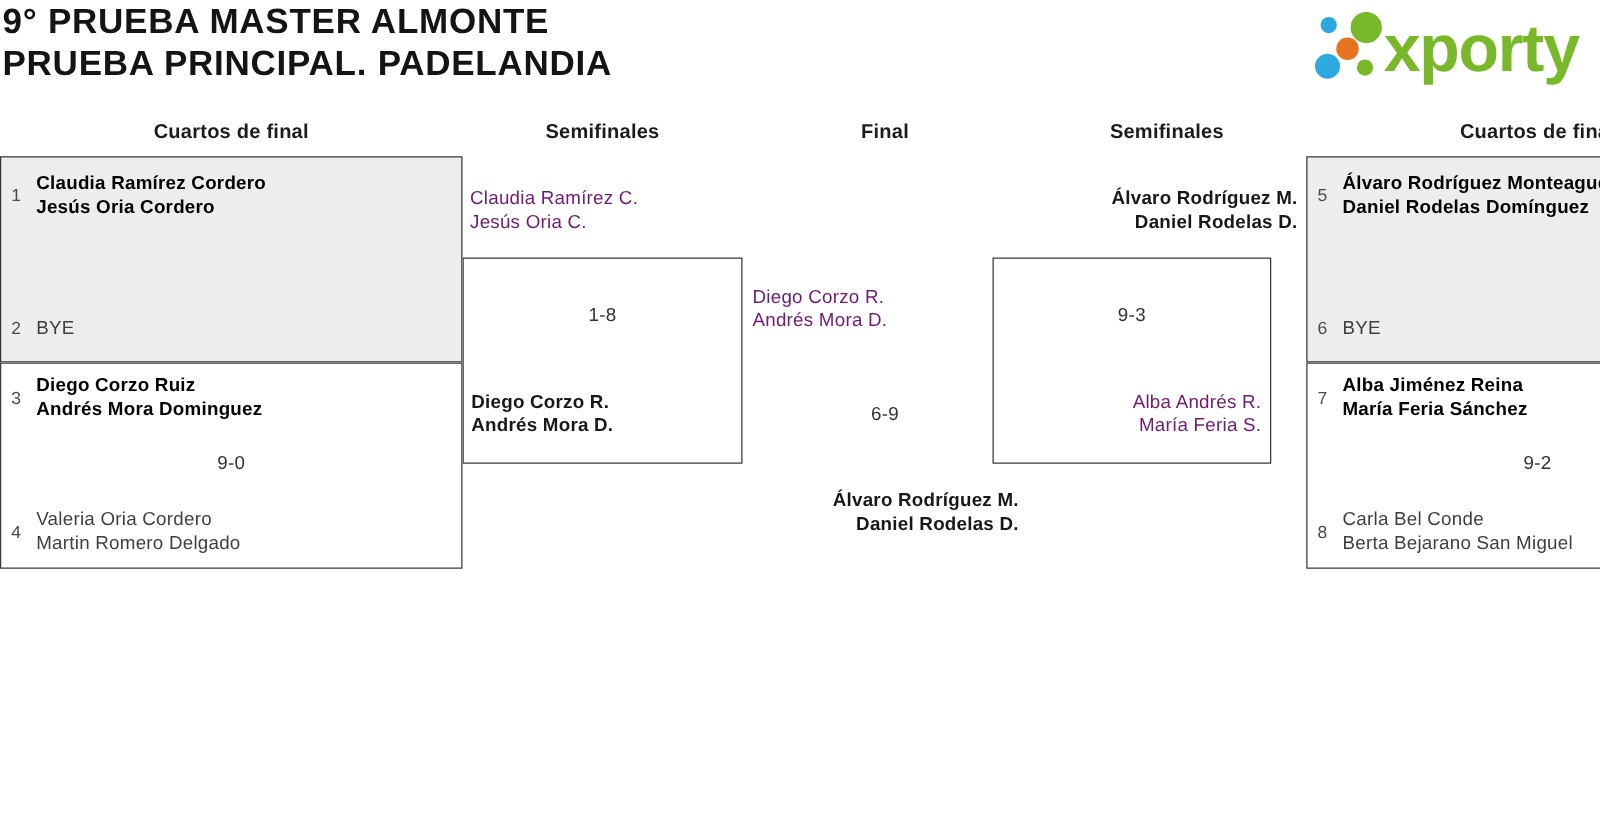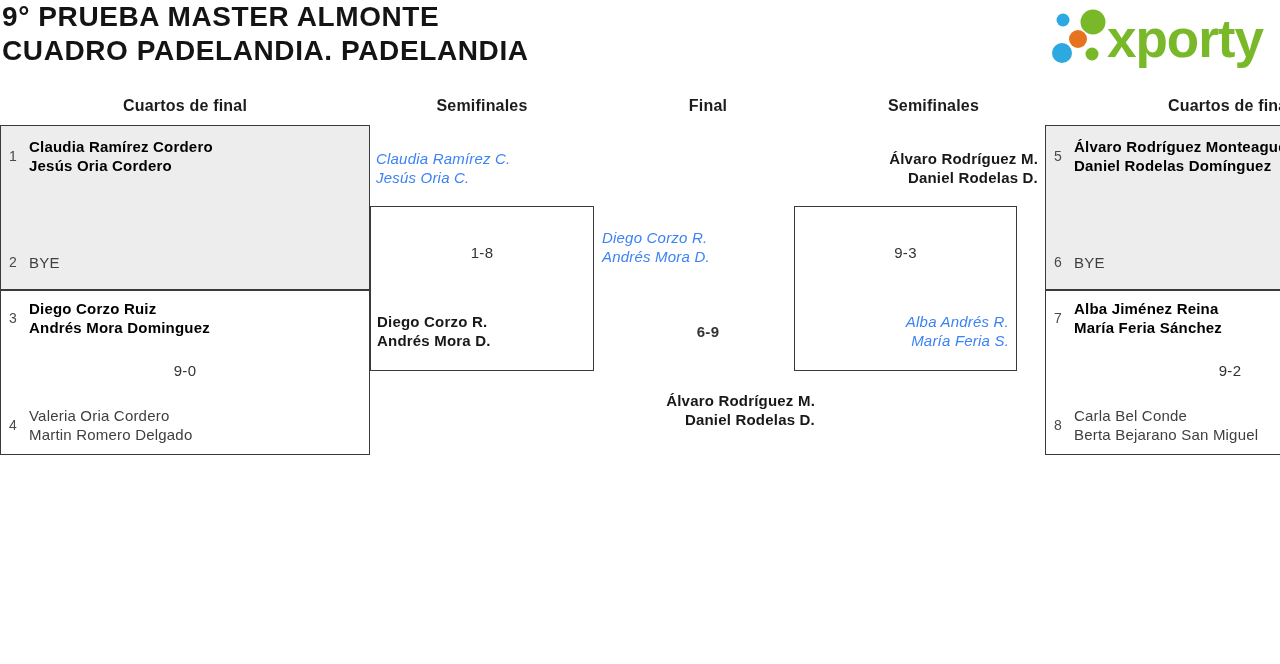--- a/index.html
+++ b/index.html
@@ -86,40 +86,39 @@
     letter-spacing: 0.3px;
   }
 
   .float-team {
     font-size: 15px;
     line-height: 19px;
     letter-spacing: 0.2px;
     white-space: nowrap;
   }
   .float-team.bold { font-weight: 700; color: #181818; }
-  .float-team.reg  { font-weight: 400; color: #3b82f6; font-style: italic; }
+  .float-team.reg  { font-weight: 400; color: #701a75; }
   .align-right { text-align: right; }
 
   .final-score {
     text-align: center;
     font-size: 15px;
     line-height: 19px;
     color: #333333;
     letter-spacing: 0.3px;
-    font-weight: bold;
   }
 </style>
 </head>
 <body>
 
 <div id="canvas">
 
   <div class="abs page-title">
     <div>9° PRUEBA MASTER ALMONTE</div>
-    <div>CUADRO PADELANDIA. PADELANDIA</div>
+    <div>PRUEBA PRINCIPAL. PADELANDIA</div>
   </div>
 
   <svg class="abs" style="left:1045px; top:0px;" width="240" height="70" viewBox="0 0 240 70">
     <circle cx="18" cy="20" r="6.5" fill="#2ba9e0"></circle>
     <circle cx="48" cy="22" r="12.5" fill="#79b829"></circle>
     <circle cx="33" cy="39" r="9" fill="#e5731f"></circle>
     <circle cx="17" cy="53" r="10" fill="#2ba9e0"></circle>
     <circle cx="47" cy="54" r="6.5" fill="#79b829"></circle>
     <text x="62" y="57" font-family="Liberation Sans, sans-serif" font-weight="bold" font-size="53" letter-spacing="-1" fill="#79b829">xporty</text>
   </svg>

